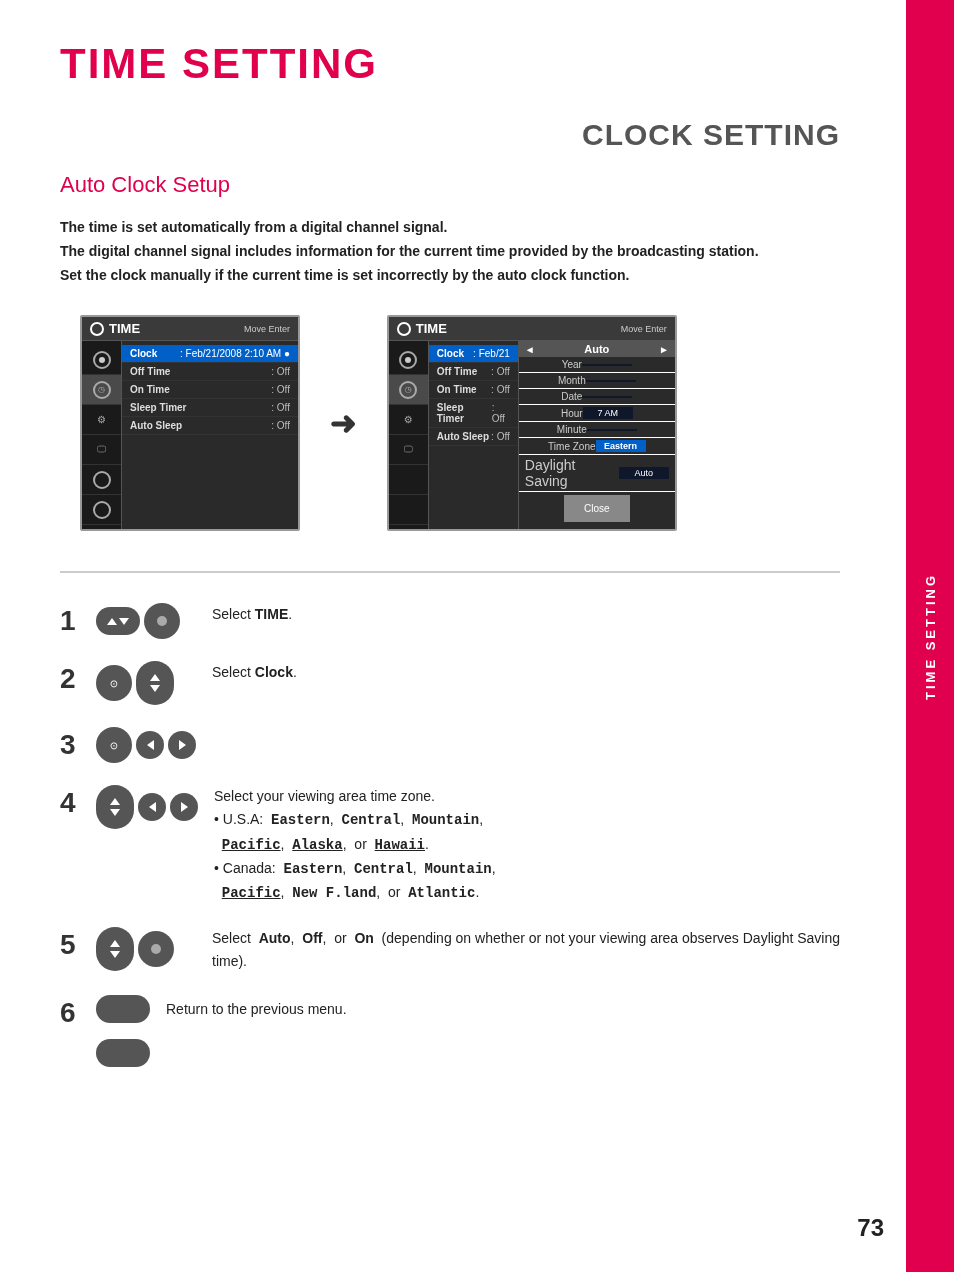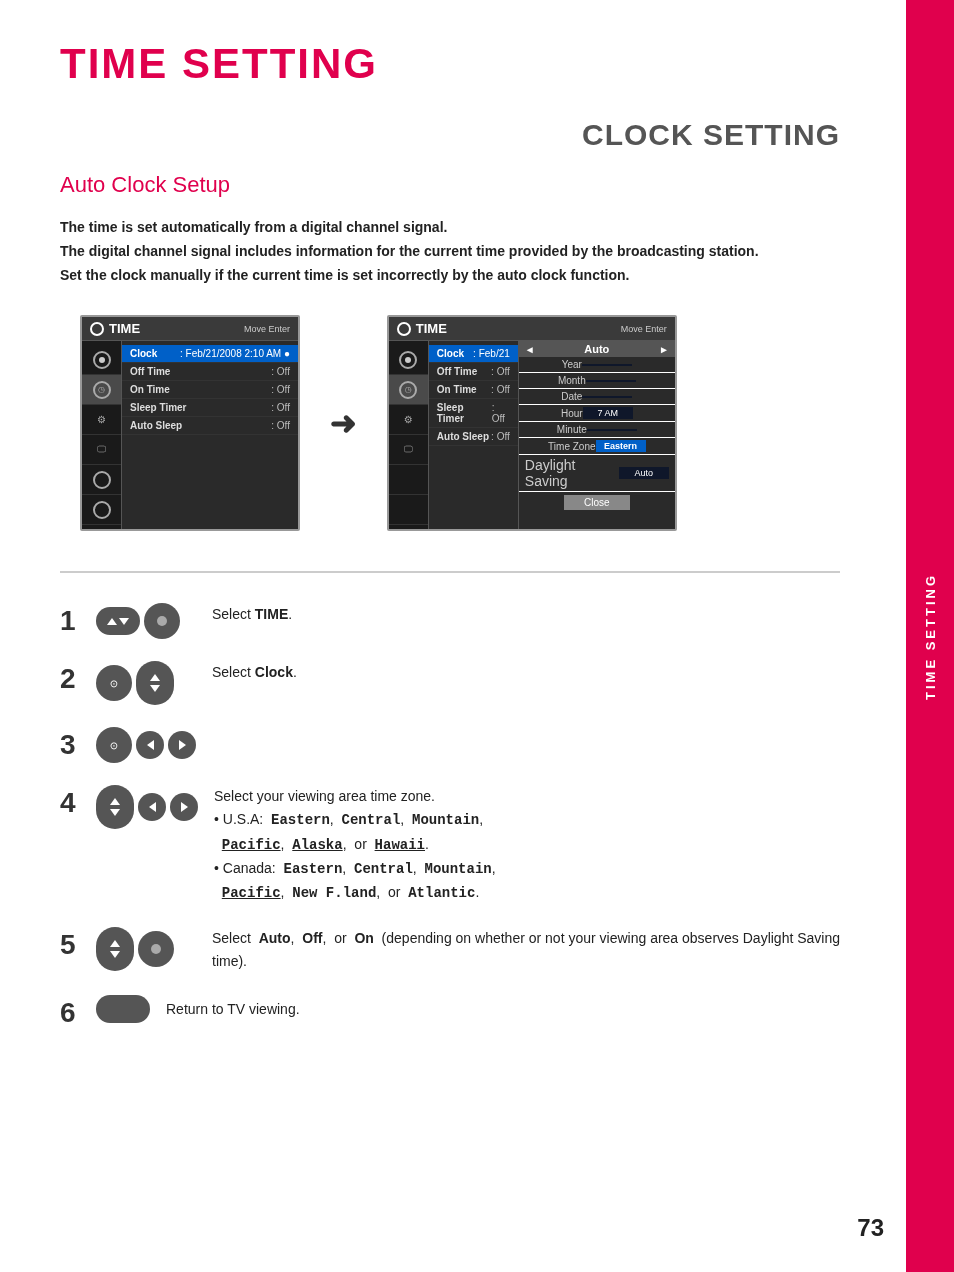--- a/index.html
+++ b/index.html
@@ -267,21 +267,21 @@
     }
 
     .close-btn-row {
       padding: 3px 6px;
       text-align: center;
     }
 
     .close-btn {
       background: #888;
       color: #fff;
-      padding: 2px 20px;
+      padding: 8px 20px;
       font-size: 10px;
       display: inline-block;
     }
 
     
     .steps-section {
       margin-top: 10px;
     }
 
     .step-row {
@@ -693,21 +693,24 @@
       <div class="step-text">
         Select &nbsp;<b>Auto</b>,&nbsp; <b>Off</b>,&nbsp; or &nbsp;<b>On</b>&nbsp; (depending on whether or not your viewing area observes Daylight Saving time).
       </div>
     </div>
 
     <div class="step-row">
       <div class="step-number">6</div>
       <div style="display:flex; flex-direction:column; gap:16px; flex:1;">
         <div style="display:flex; align-items:center; gap:16px;">
           <div class="btn-wide"></div>
-          <div class="step-text">Return to TV viewing.</div>
+          <div class="step-text">Return to the previous menu.</div>
+        </div>
+        <div style="display:flex; align-items:center; gap:16px;">
+          <div class="btn-wide"></div>
         </div>
       </div>
     </div>
 
   </div>
 </div>
 
 <div class="sidebar">
   <span class="sidebar-text">TIME SETTING</span>
 </div>

